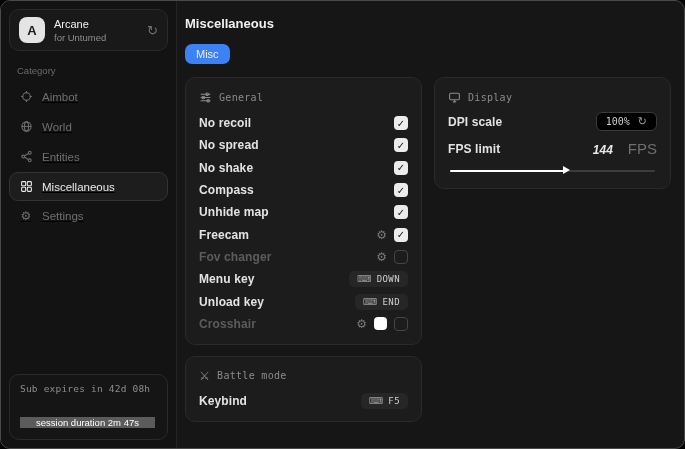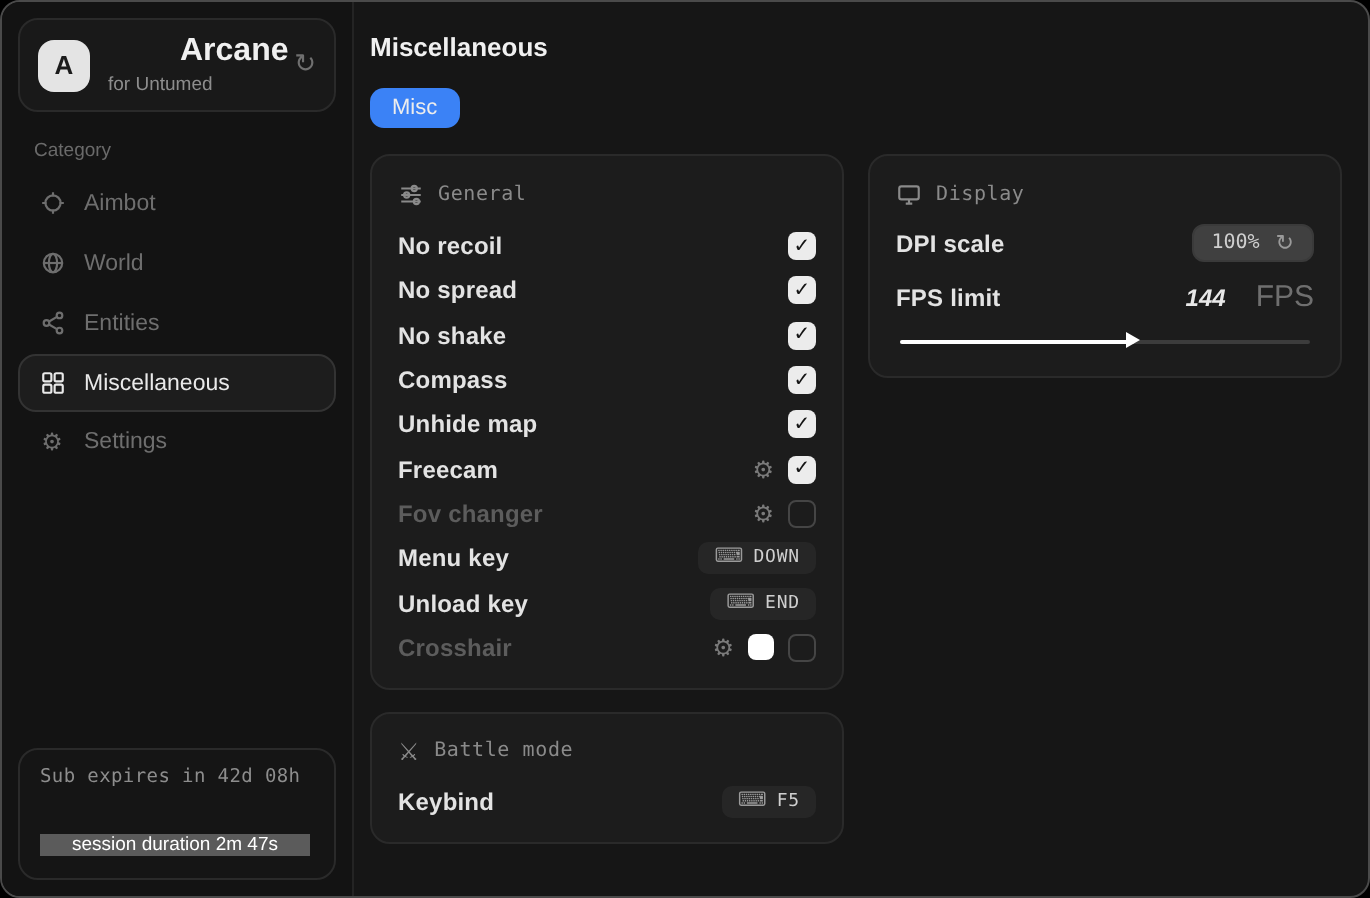--- a/index.html
+++ b/index.html
@@ -9,26 +9,26 @@
             border:1px solid #4a4a4a; border-radius:10px; display:flex; overflow:hidden; }
 
   
   .sidebar { width:176px; background:#131313; border-right:1px solid #242424;
              display:flex; flex-direction:column; flex:none; }
   .logo-card { margin:8px 8px 0; padding:7px 9px; display:flex; align-items:center; gap:9px;
                background:#191919; border:1px solid #2a2a2a; border-radius:10px; }
   .avatar { width:26px; height:26px; border-radius:8px; background:#e4e4e4; color:#1b1b1b;
             display:flex; align-items:center; justify-content:center; font-weight:bold; font-size:13px; flex:none; }
   .logo-text { flex:1; min-width:0; }
-  .logo-title { font-size:16px; font-weight:bold; color:#f0f0f0;margin-left:36px; }
+  .logo-title { font-size:11px; font-weight:normal; color:#f0f0f0; }
   .logo-sub { font-size:9.5px; color:#8d8d8d; margin-top:2px; }
   .refresh-icon { color:#6f6f6f; font-size:13px; font-family:"DejaVu Sans",sans-serif; line-height:1; cursor:pointer; }
 
   .category-label { margin:14px 16px 5px; font-size:9.5px; color:#6a6a6a; }
-  .nav { padding:0 8px; }
+  .nav { padding:0 8px;text-decoration:underline; }
   .nav-item { display:flex; align-items:center; gap:9px; padding:7px 9px; margin:1px 0;
               border:1px solid transparent; border-radius:9px; color:#6e6e6e; font-size:11.5px; cursor:pointer; }
   .nav-item.active { background:#1d1d1d; border-color:#333; color:#e9e9e9; }
   .icn { display:inline-flex; align-items:center; justify-content:center; line-height:1; }
   .icn svg { display:block; }
   .nav-icn { width:14px; }
   .nav-icn.ch { font-family:"DejaVu Sans",sans-serif; font-size:12px; }
 
   .spacer { flex:1; }
   .status-card { margin:8px; padding:8px 10px 9px; border:1px solid #2a2a2a; border-radius:10px; background:#151515; }
@@ -58,21 +58,21 @@
                              font-family:"DejaVu Sans",sans-serif; }
   .checkbox.unchecked { background:transparent; border:1.5px solid #454545; }
   .gear-mini { color:#7a7a7a; font-size:12px; font-family:"DejaVu Sans",sans-serif; line-height:1; cursor:pointer; }
   .swatch { width:13px; height:13px; border-radius:4px; cursor:pointer; }
   .keypill { display:flex; align-items:center; gap:5px; background:#262626; border-radius:5px;
              padding:3px 8px; cursor:pointer; }
   .kb-icon { color:#9a9a9a; font-size:10px; font-family:"DejaVu Sans",sans-serif; line-height:1; }
   .kb-text { color:#cfcfcf; font-size:9px; font-family:"DejaVu Sans Mono",monospace; letter-spacing:0.4px; }
 
   .dpi-row { display:flex; justify-content:space-between; align-items:center; margin:5px 0 9px; }
-  .dpi-pill { display:flex; align-items:center; gap:8px; background:#404040; border:1px solid #3a3a3a;
+  .dpi-pill { display:flex; align-items:center; gap:8px; background:#000000; border:1px solid #3a3a3a;
               border-radius:6px; padding:3px 9px; cursor:pointer; }
   .dpi-value { font-family:"DejaVu Sans Mono",monospace; font-size:10px; color:#cfcfcf; }
   .reset-icon { color:#9a9a9a; font-size:11px; font-family:"DejaVu Sans",sans-serif; line-height:1; }
   .fps-row { display:flex; justify-content:space-between; align-items:center; margin-bottom:7px; }
   .fps-num { color:#e8e8e8; font-size:12px; font-weight:bold;font-style:italic; }
   .fps-unit { color:#6f6f6f; font-size:15px; font-weight:normal; margin-left:15px; }
   .slider { position:relative; height:11px; margin:0 2px 3px; cursor:pointer; }
   .slider-track { position:absolute; top:4.5px; left:0; right:0; height:2.5px; background:#3c3c3c; border-radius:2px; }
   .slider-fill { position:absolute; top:4.5px; left:0; height:2.5px; background:#fff; border-radius:2px; }
   .slider-thumb { position:absolute; top:1px; width:0; height:0;

